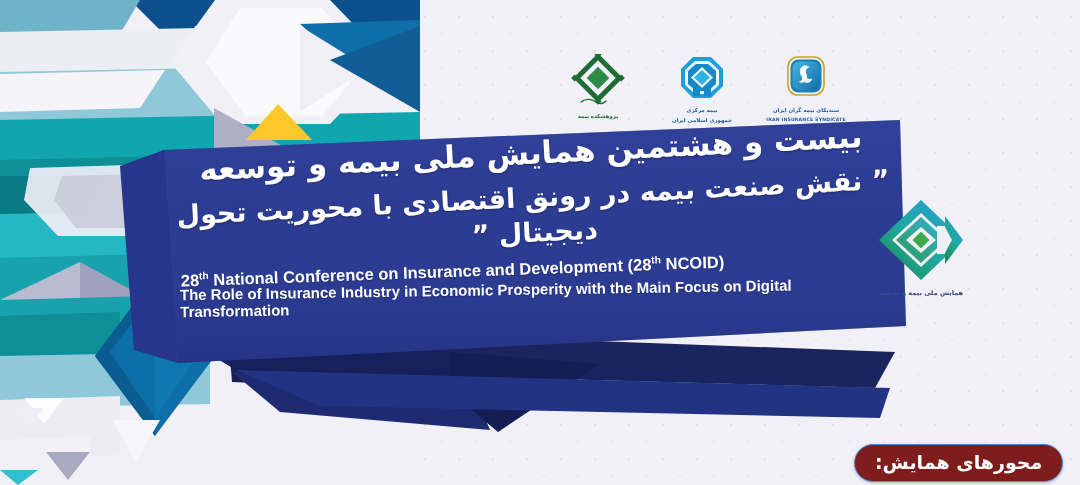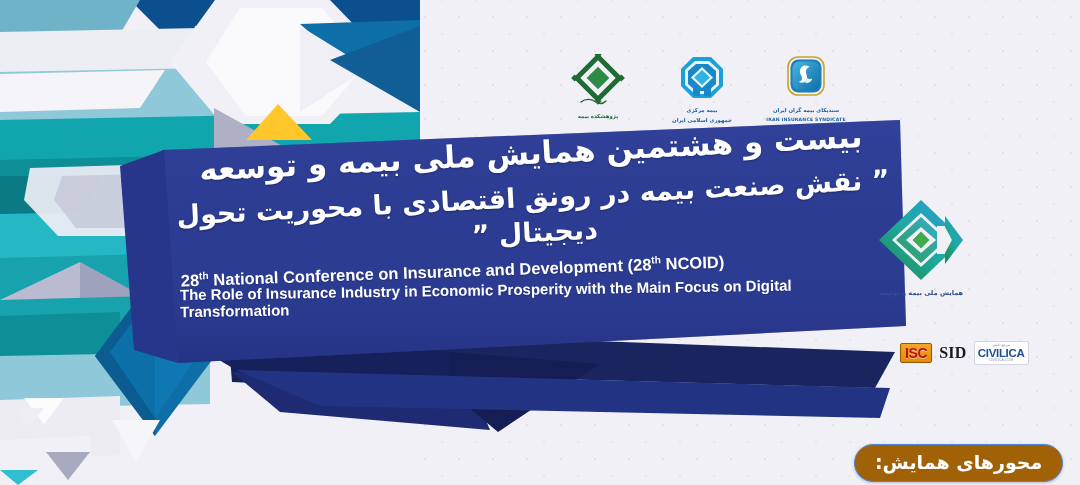--- a/index.html
+++ b/index.html
@@ -203,21 +203,21 @@
     color:#8a90a0;
     letter-spacing:.1px;
     white-space:nowrap;
   }
 
   
   #topics-pill{
     position:absolute;
     left:854px; top:444px;
     z-index:6;
-    background:#a16207;
+    background:#7f1d1d;
     border:1.6px solid #4d86d8;
     border-radius:20px;
     padding:6px 20px 8px 20px;
     font-family:"DejaVu Sans","Liberation Sans",sans-serif;
     font-size:19px;
     font-weight:bold;
     color:#ffffff;
     direction:rtl;
     white-space:nowrap;
     box-shadow:0 1px 3px rgba(20,40,90,.28);
@@ -404,25 +404,16 @@
       <polygon points="62,34 86,34 86,54 62,54" fill="url(#cmGrad2)" opacity="0"></polygon>
 
       <polygon points="70,20 88,44 70,68" fill="url(#cmGrad)"></polygon>
       <polygon points="70,31 77,44 70,57" fill="#F1F0F6"></polygon>
 
       <rect x="40" y="38" width="12" height="12" fill="#3FA94E" transform="rotate(45 46 44)"></rect>
     </svg>
     <div class="logo-caption">همایش ملی بیمه و توسعه</div>
   </div>
 
-  <div id="index-badges">
-    <span class="badge-isc">ISC</span>
-    <span class="badge-sid">SID</span>
-    <span class="badge-civilica">
-      <span class="civ-top">مرجع دانش</span>
-      <span class="civ-main">CIVILICA</span>
-      <span class="civ-bot">CIVILICA.COM</span>
-    </span>
-  </div>
 
   <div id="topics-pill">محورهای همایش:</div>
 
 </div>
 
 </body></html>

